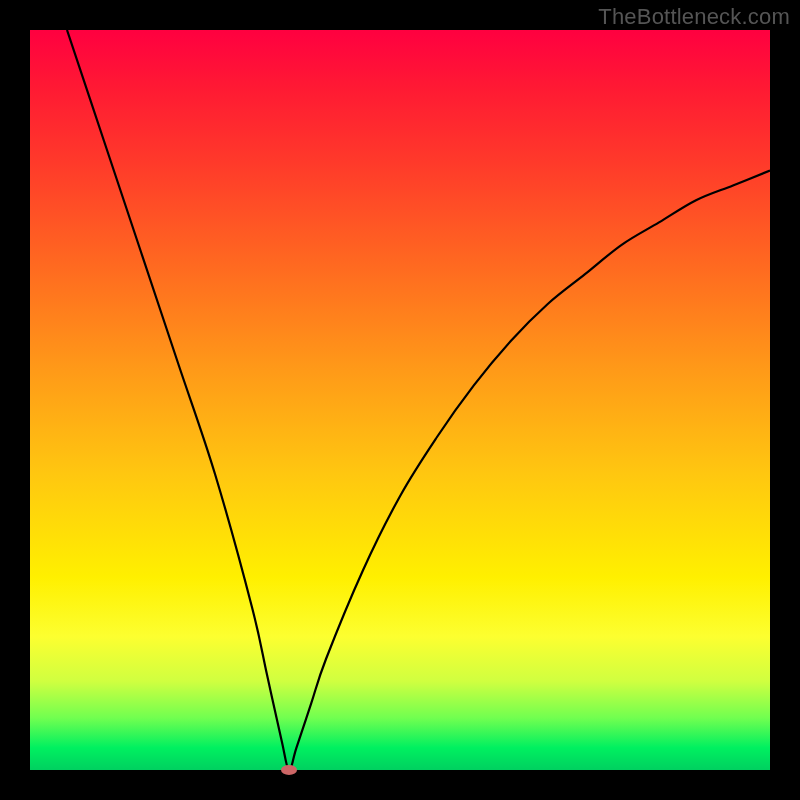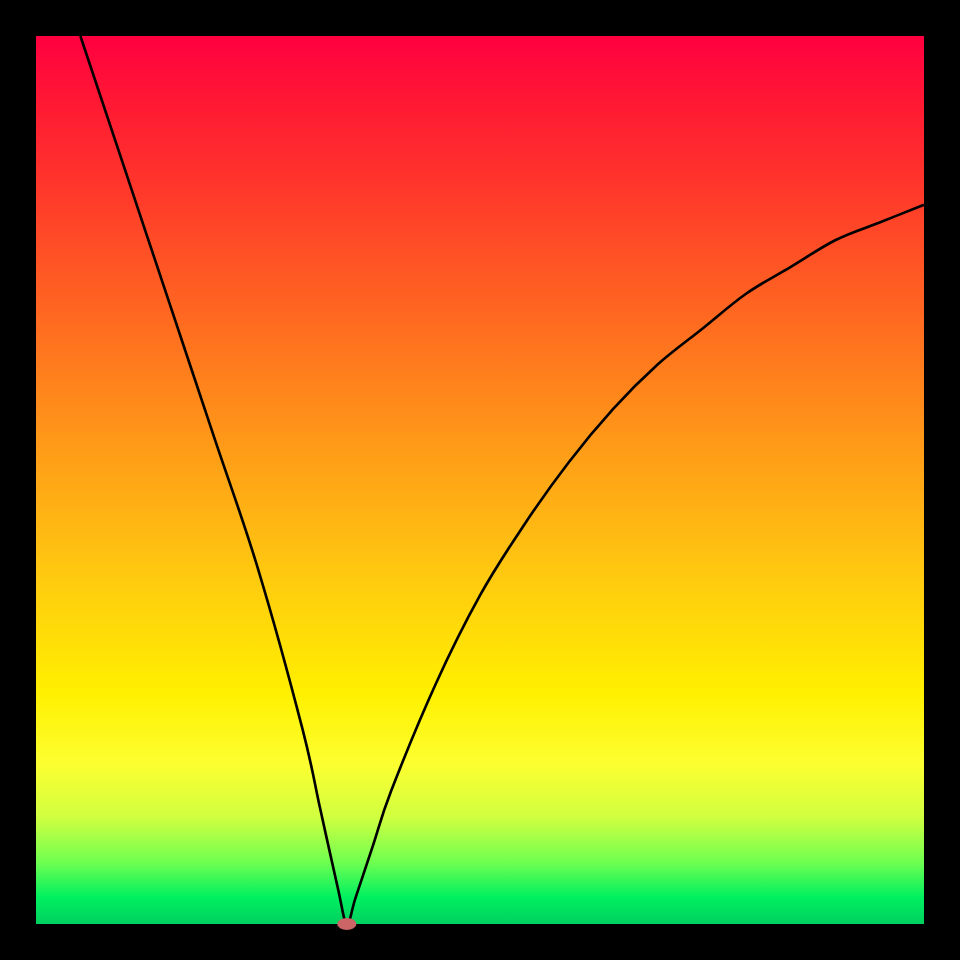--- a/index.html
+++ b/index.html
@@ -63,20 +63,21 @@
     background: #cc6666;
     border-radius: 50%;
     transform: translate(-50%, -50%);
     z-index: 3;
   }
 </style>
 </head>
 <body>
 
 <div class="outer">
+  <div class="watermark">TheBottleneck.com</div>
 
   <div class="plot">
     <svg class="curve" viewBox="0 0 740 740" preserveAspectRatio="none">
       <path fill="none" stroke="#000" stroke-width="2.2" d="M 37.0 0.0 C 43.2 18.5, 61.7 74.0, 74.0 111.0 C 86.3 148.0, 98.7 185.0, 111.0 222.0 C 123.3 259.0, 135.7 296.0, 148.0 333.0 C 160.3 370.0, 172.7 403.3, 185.0 444.0 C 197.3 484.7, 213.4 543.9, 222.0 577.2 C 230.6 610.5, 231.9 621.6, 236.8 643.8 C 241.7 666.0, 247.9 694.4, 251.6 710.4 C 255.3 726.4, 256.5 738.8, 259.0 740.0 C 261.5 741.2, 262.7 728.9, 266.4 717.8 C 270.1 706.7, 276.3 688.2, 281.2 673.4 C 286.1 658.6, 287.4 651.2, 296.0 629.0 C 304.6 606.8, 320.7 567.3, 333.0 540.2 C 345.3 513.1, 357.7 488.4, 370.0 466.2 C 382.3 444.0, 394.7 425.5, 407.0 407.0 C 419.3 388.5, 431.7 371.2, 444.0 355.2 C 456.3 339.2, 468.7 324.4, 481.0 310.8 C 493.3 297.2, 505.7 284.9, 518.0 273.8 C 530.3 262.7, 542.7 254.1, 555.0 244.2 C 567.3 234.3, 579.7 223.2, 592.0 214.6 C 604.3 206.0, 616.7 199.8, 629.0 192.4 C 641.3 185.0, 653.7 176.4, 666.0 170.2 C 678.3 164.0, 690.7 160.3, 703.0 155.4 C 715.3 150.5, 733.8 143.1, 740.0 140.6"></path>
     </svg>
     <div class="marker" style="left: 259px; top: 740px; background: rgb(204, 102, 102);"></div>
   </div>
 </div>
 
 </body></html>

